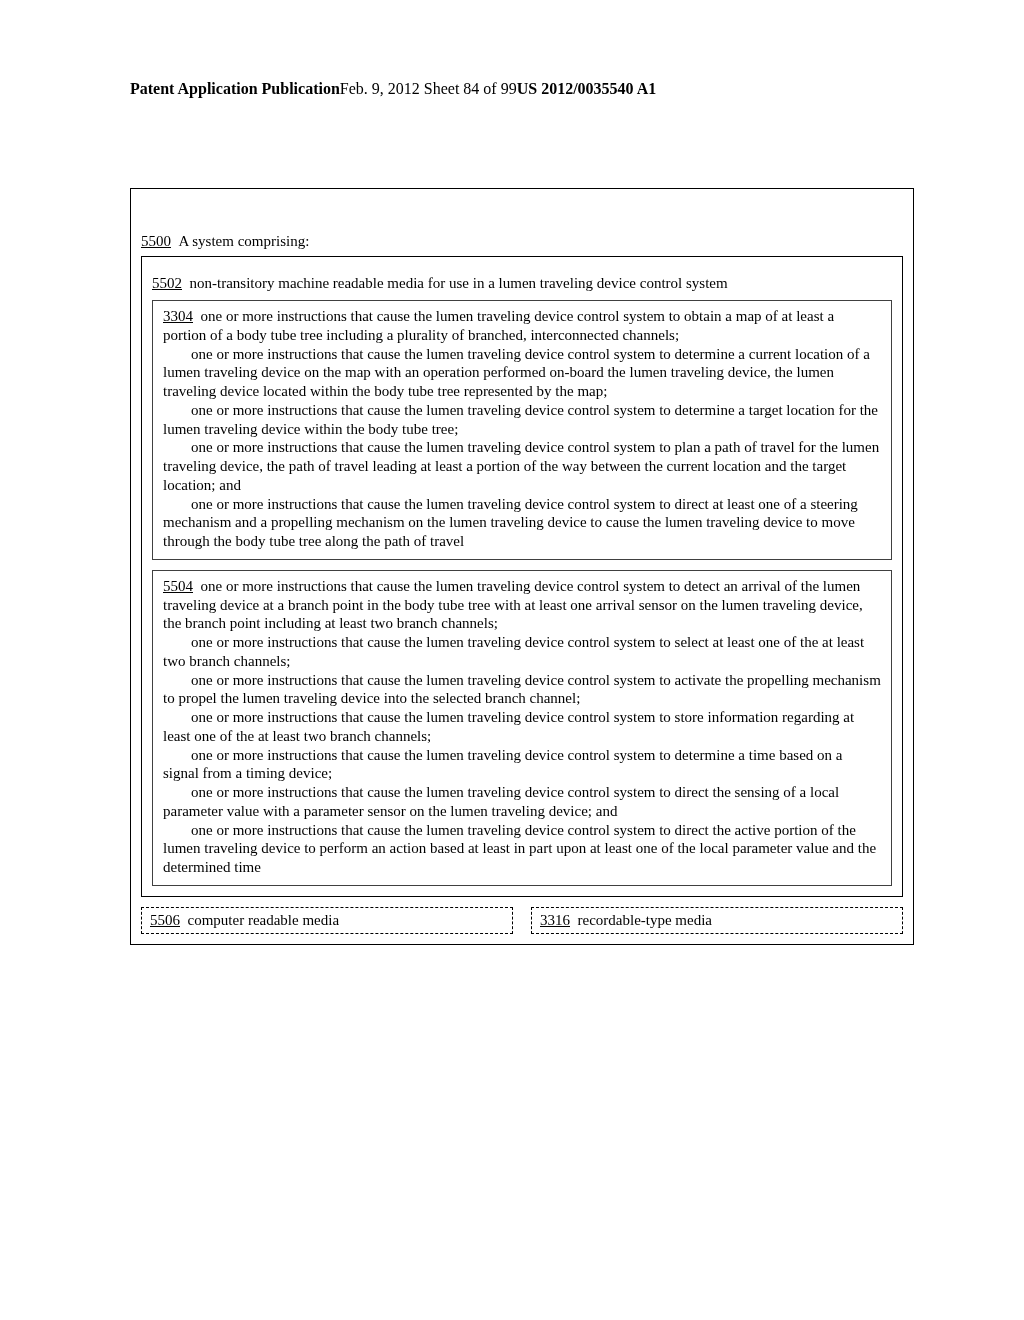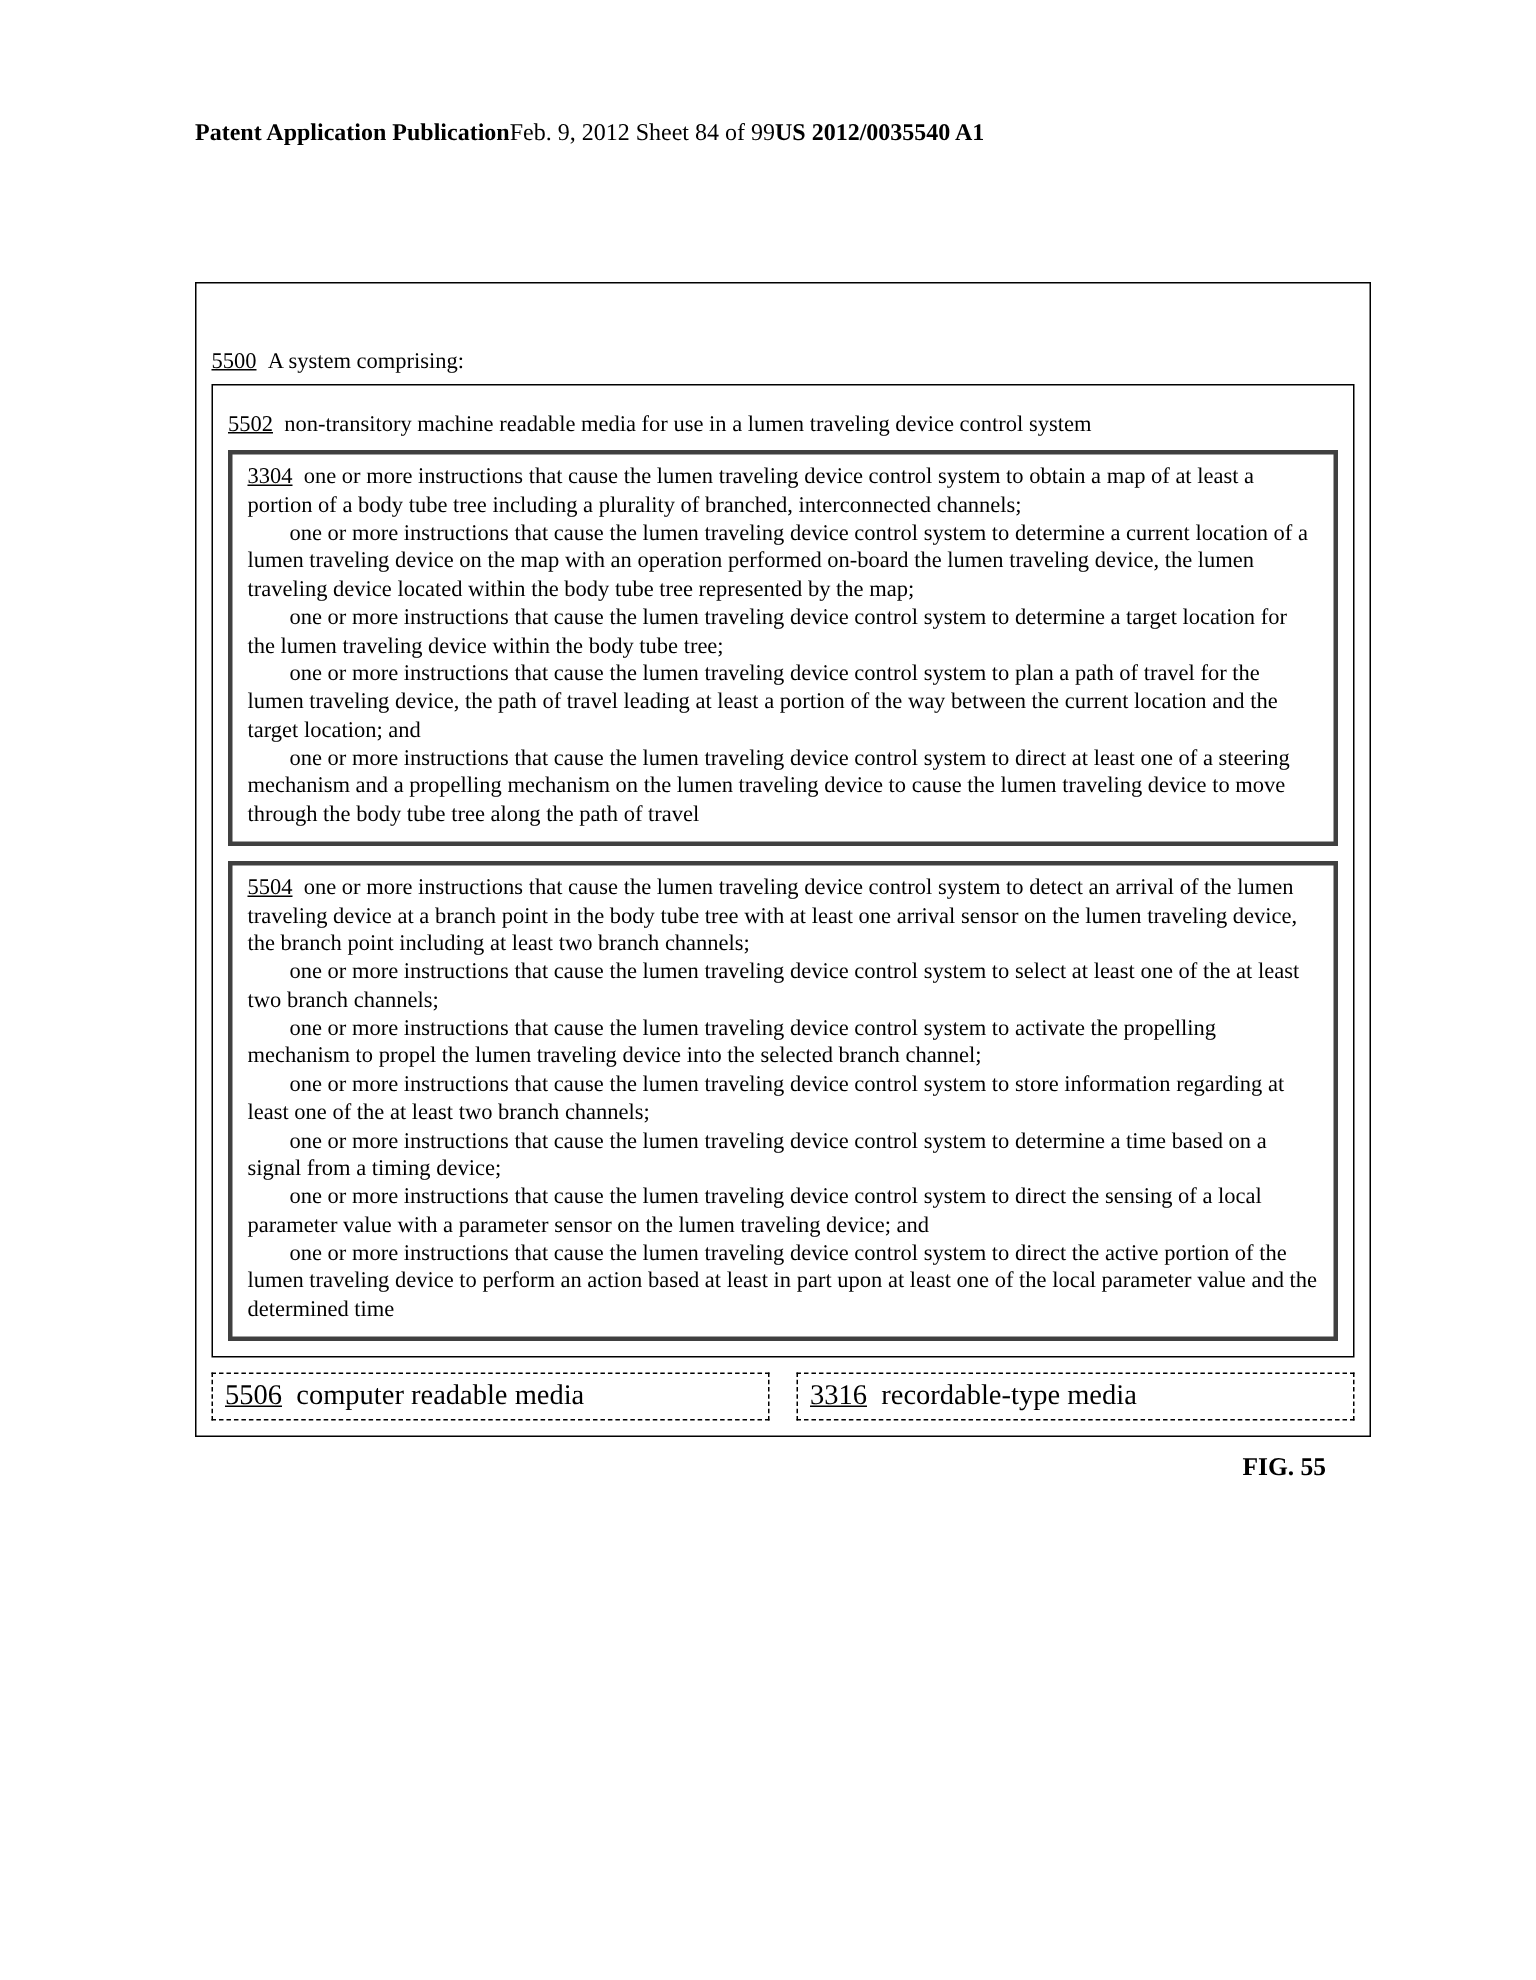--- a/index.html
+++ b/index.html
@@ -34,38 +34,38 @@
   .level1-box {
     border: 1px solid #000;
     padding: 18px 10px 10px 10px;
     margin-bottom: 10px;
   }
   .level1-title {
     font-size: 15px;
     margin-bottom: 8px;
   }
   .level2-box {
-    border: 3px solid #404040;
+    border: 1px solid #404040;
     padding: 6px 10px 8px 10px;
     margin-bottom: 10px;
     font-size: 15px;
     line-height: 1.25;
   }
   .level2-box:last-child { margin-bottom: 0; }
   .ref { text-decoration: underline; }
   .indent { text-indent: 28px; }
   .dashed-row {
     display: flex;
     gap: 18px;
     margin-top: 8px;
   }
   .dashed-box {
     border: 1.5px dashed #000;
     padding: 4px 8px;
-    font-size: 19px;
+    font-size: 15px;
     flex: 1;
   }
   .fig-label {
     text-align: right;
     font-weight: bold;
     font-size: 17px;
     margin-top: 10px;
     padding-right: 30px;
   }
 </style>
@@ -122,15 +122,14 @@
         <span class="ref">5506</span>
         &nbsp;<span>computer readable media</span>
       </div>
       <div class="dashed-box">
         <span class="ref">3316</span>
         &nbsp;<span>recordable-type media</span>
       </div>
     </div>
   </div>
 
-  <div class="fig-label">FIG. 55</div>
 
 </div>
 
 </body></html>

